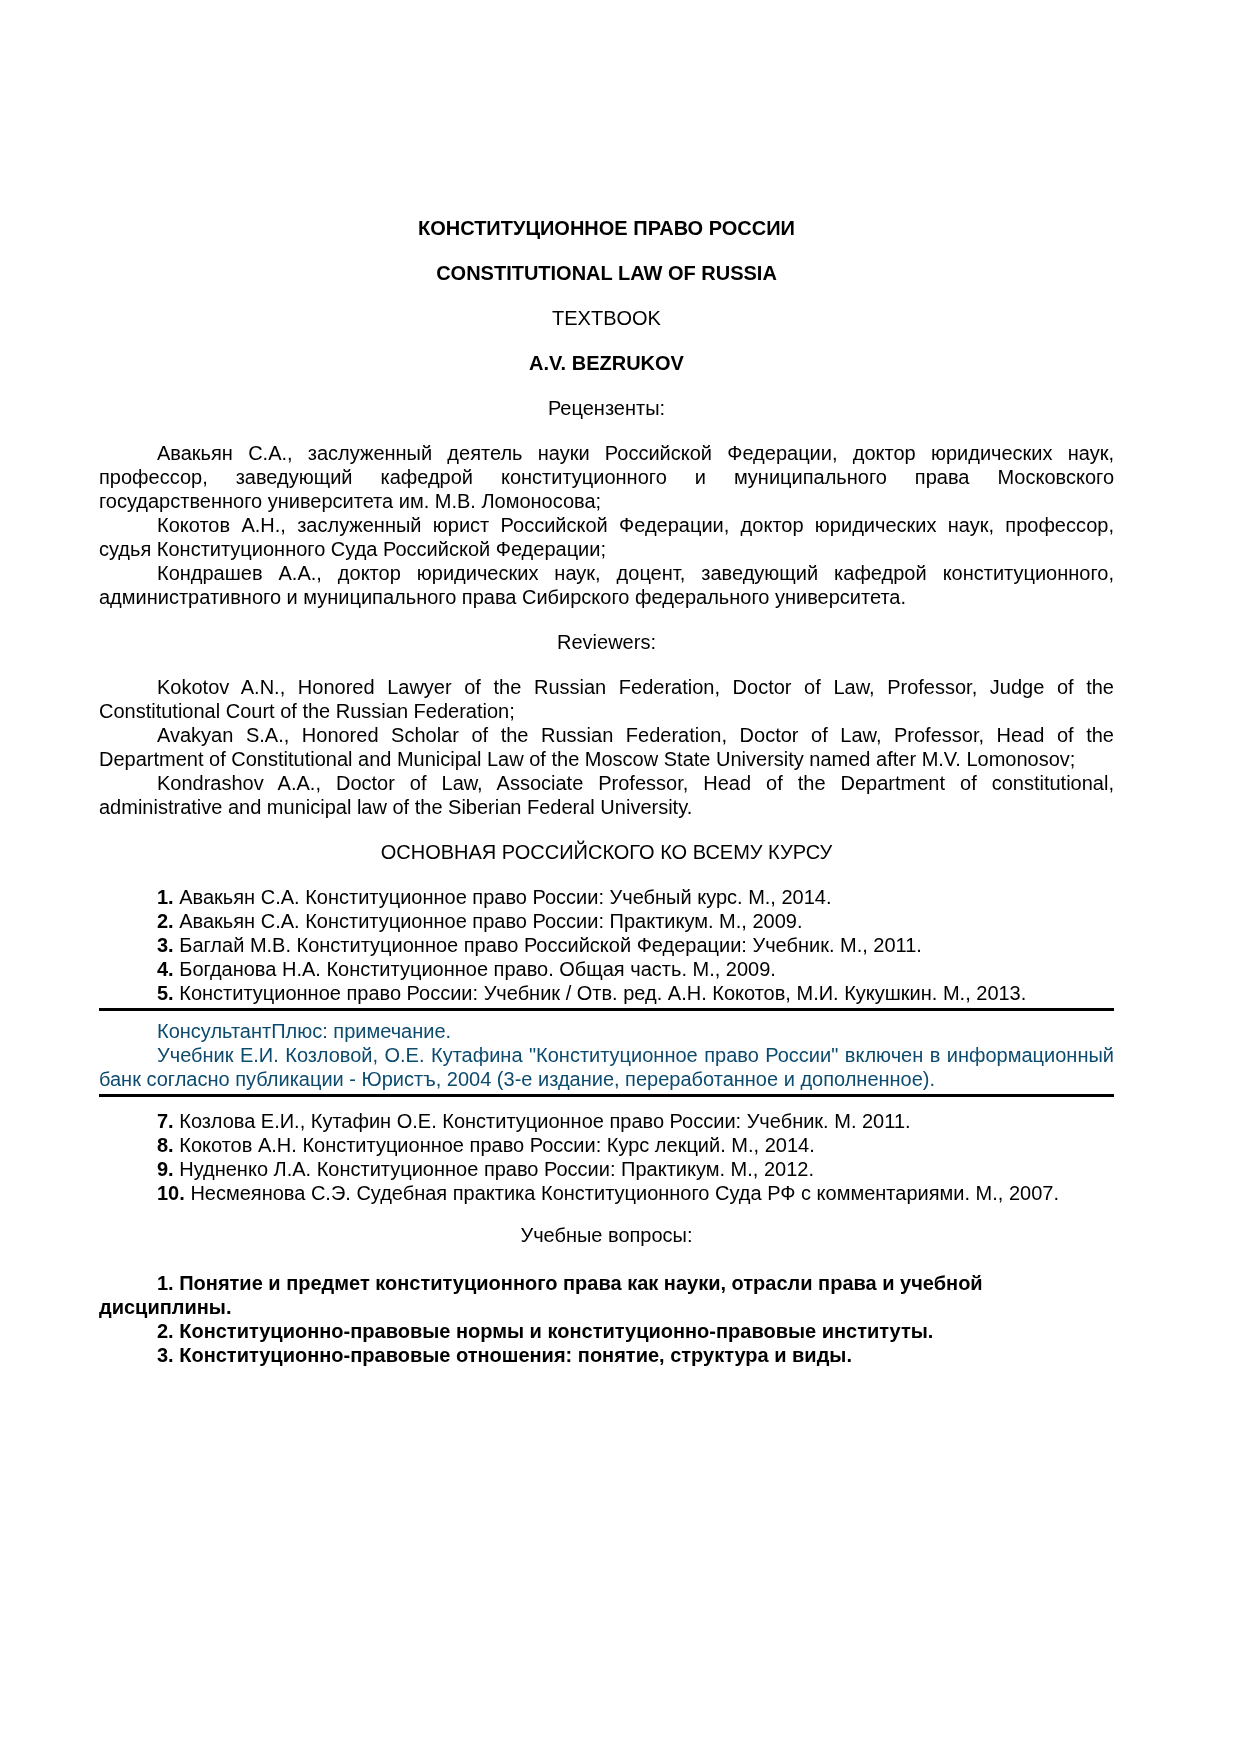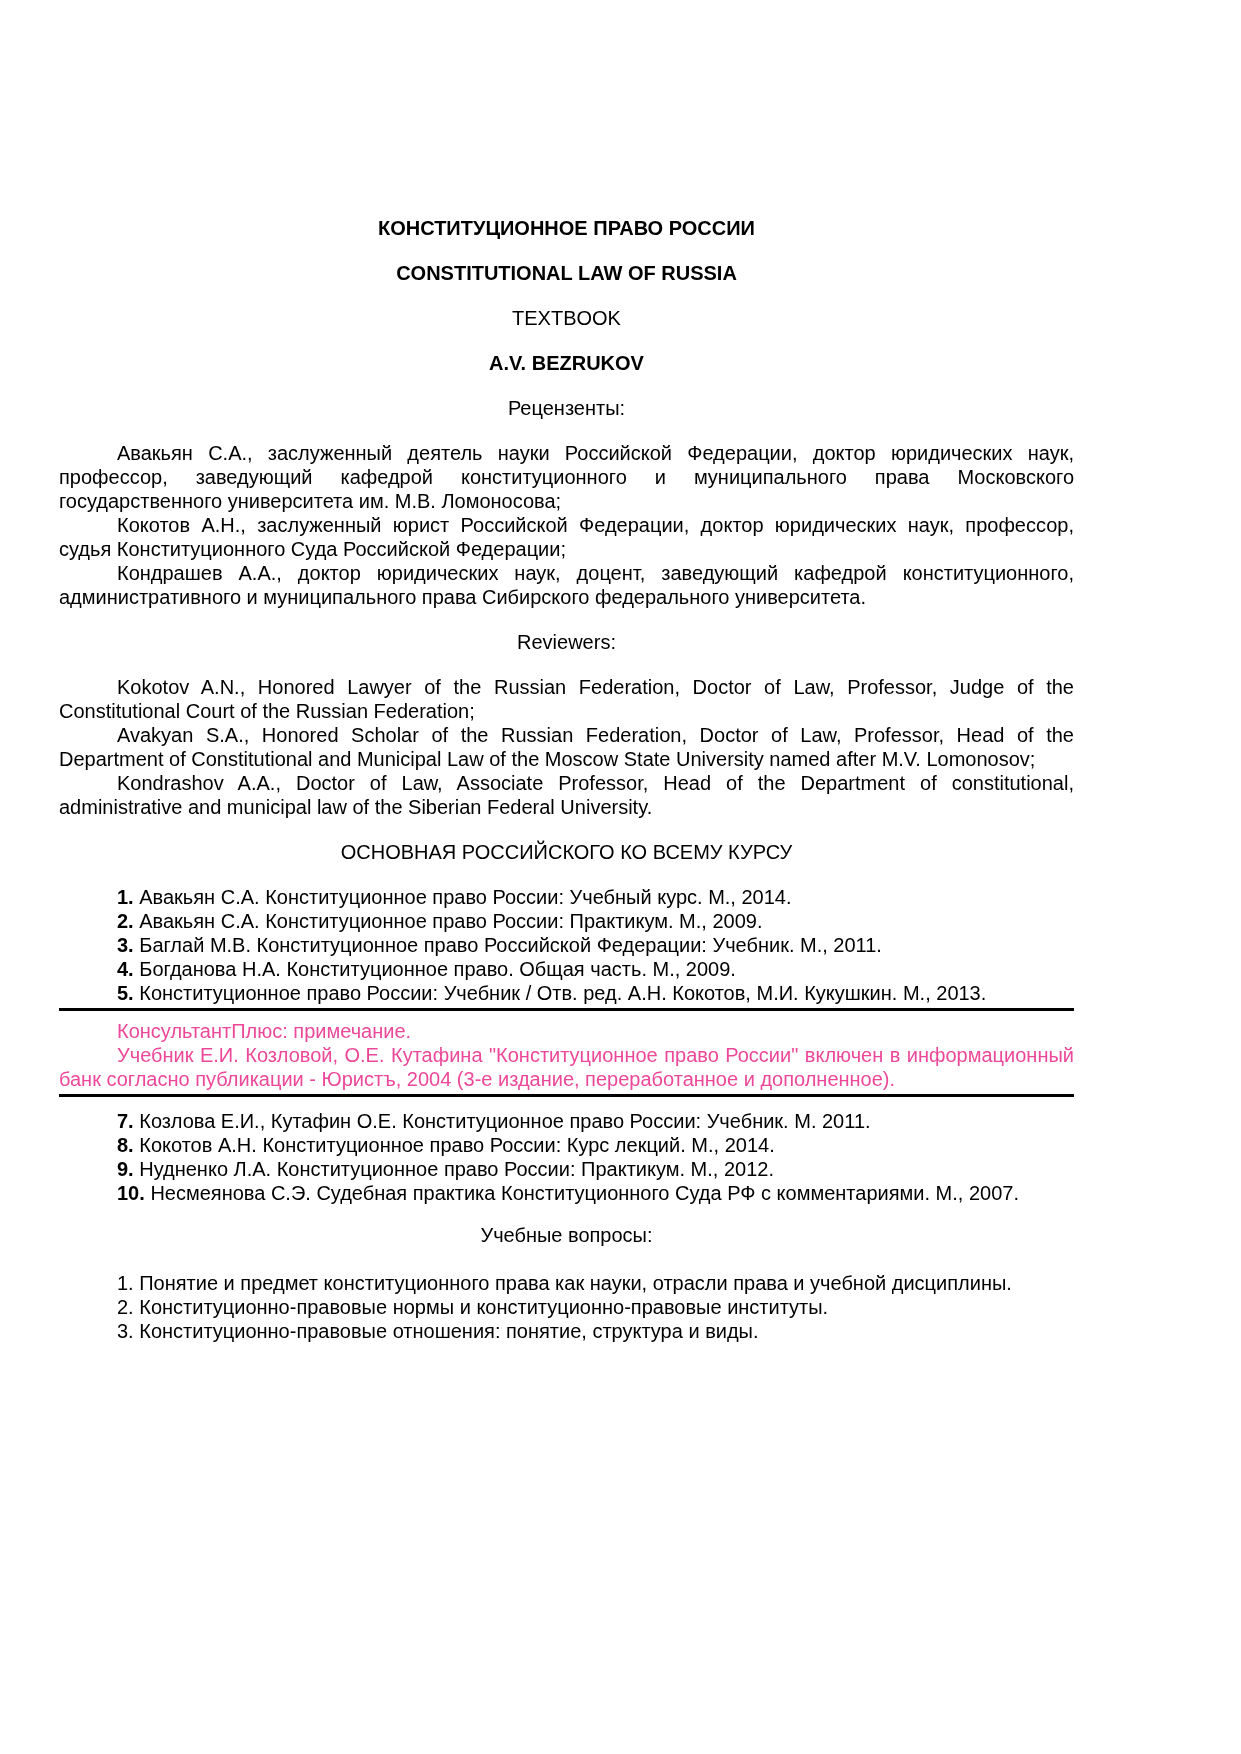--- a/index.html
+++ b/index.html
@@ -12,42 +12,43 @@
     font-size: 20px;
     line-height: 24px;
     box-sizing: border-box;
   }
   .page {
     box-sizing: border-box;
     width: 1147px;
     height: 1754px;
     padding: 216px 73px 0 59px;
     overflow: hidden;
+    margin-left: 40px;
   }
   .c { text-align: center; }
   .b { font-weight: bold; }
   .tl { margin: 0 0 21px 0; }           
   .hd { margin: 21px 0 21px 0; text-align: center; }        
   p.body, p.item {
     margin: 0;
     text-align: justify;
     text-indent: 58px;
   }
   .rule {
     border: none;
     border-top: 3px solid #000000;
     margin: 3px 0 8px 0;
   }
   .rule2 { margin: 3px 0 12px 0; }
-  .note { color: #ec4899; }
+  .note { color: #0c4a6e; }
   .lit2 { margin: 0; }
   .tema-block { margin-top: 18px; }
   .tema-line { margin: 0; }
   .q-heading { margin: 18px 0 0 0; }
-  .q-list { margin-top: 24px; }
+  .q-list { margin-top: 24px; font-weight: bold; }
   .q-list p { text-align: left; }
 </style>
 </head>
 <body>
 
 <div class="page">
 
   <div class="c tl b">КОНСТИТУЦИОННОЕ ПРАВО РОССИИ</div>
   <div class="c tl b">CONSTITUTIONAL LAW OF RUSSIA</div>
   <div class="c tl">TEXTBOOK</div>

